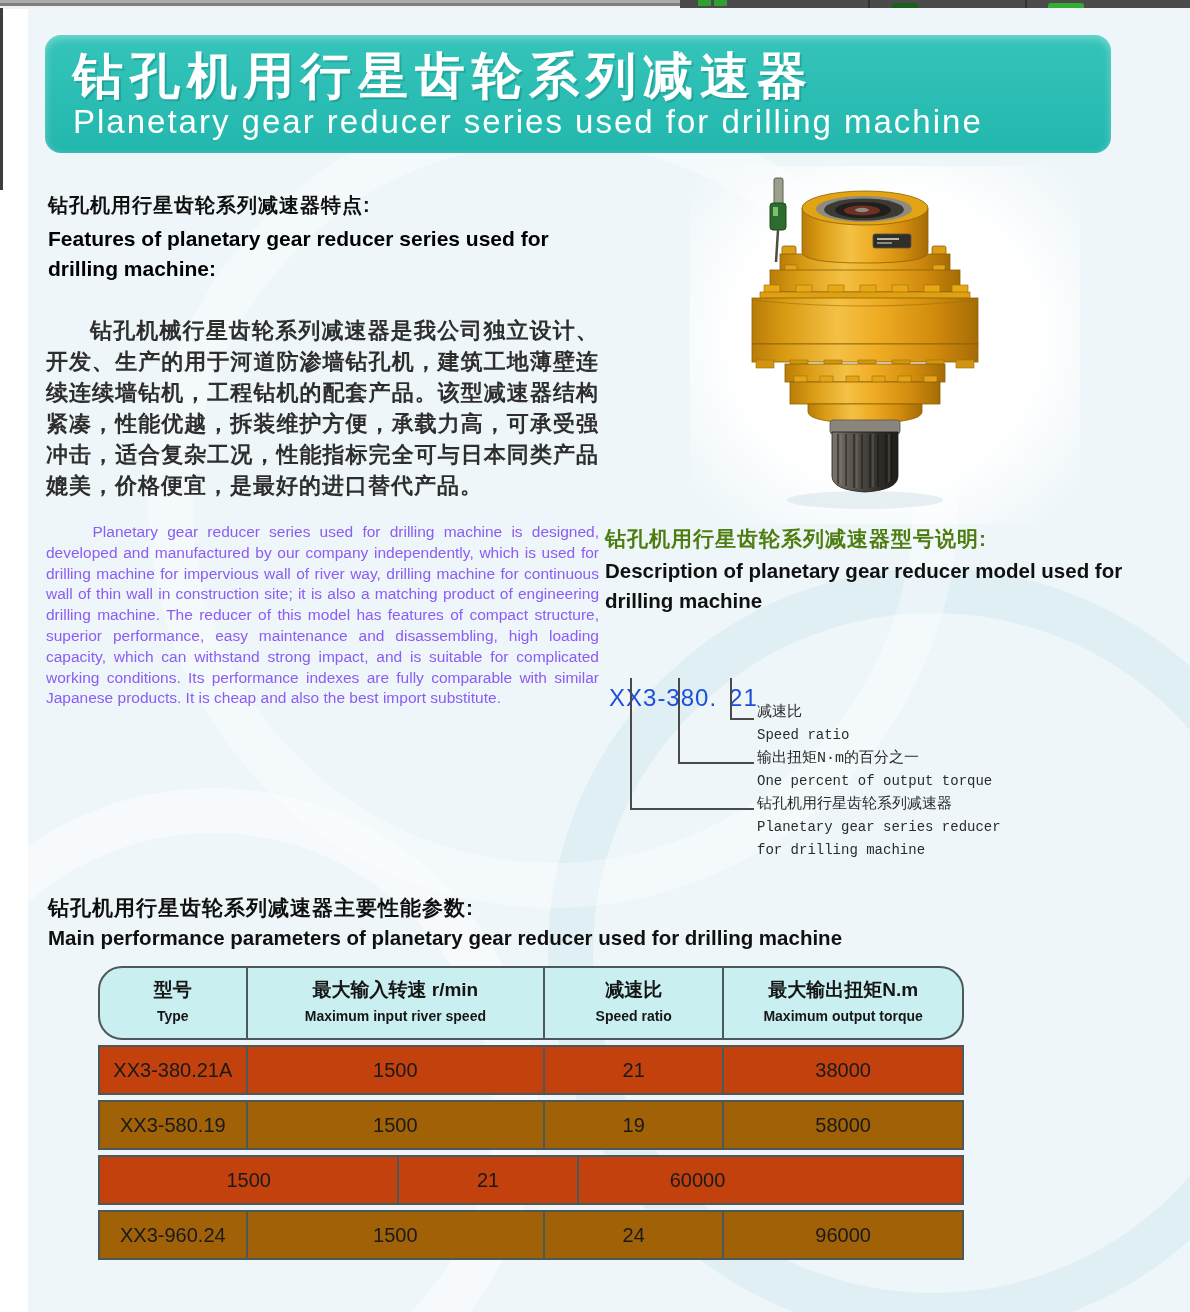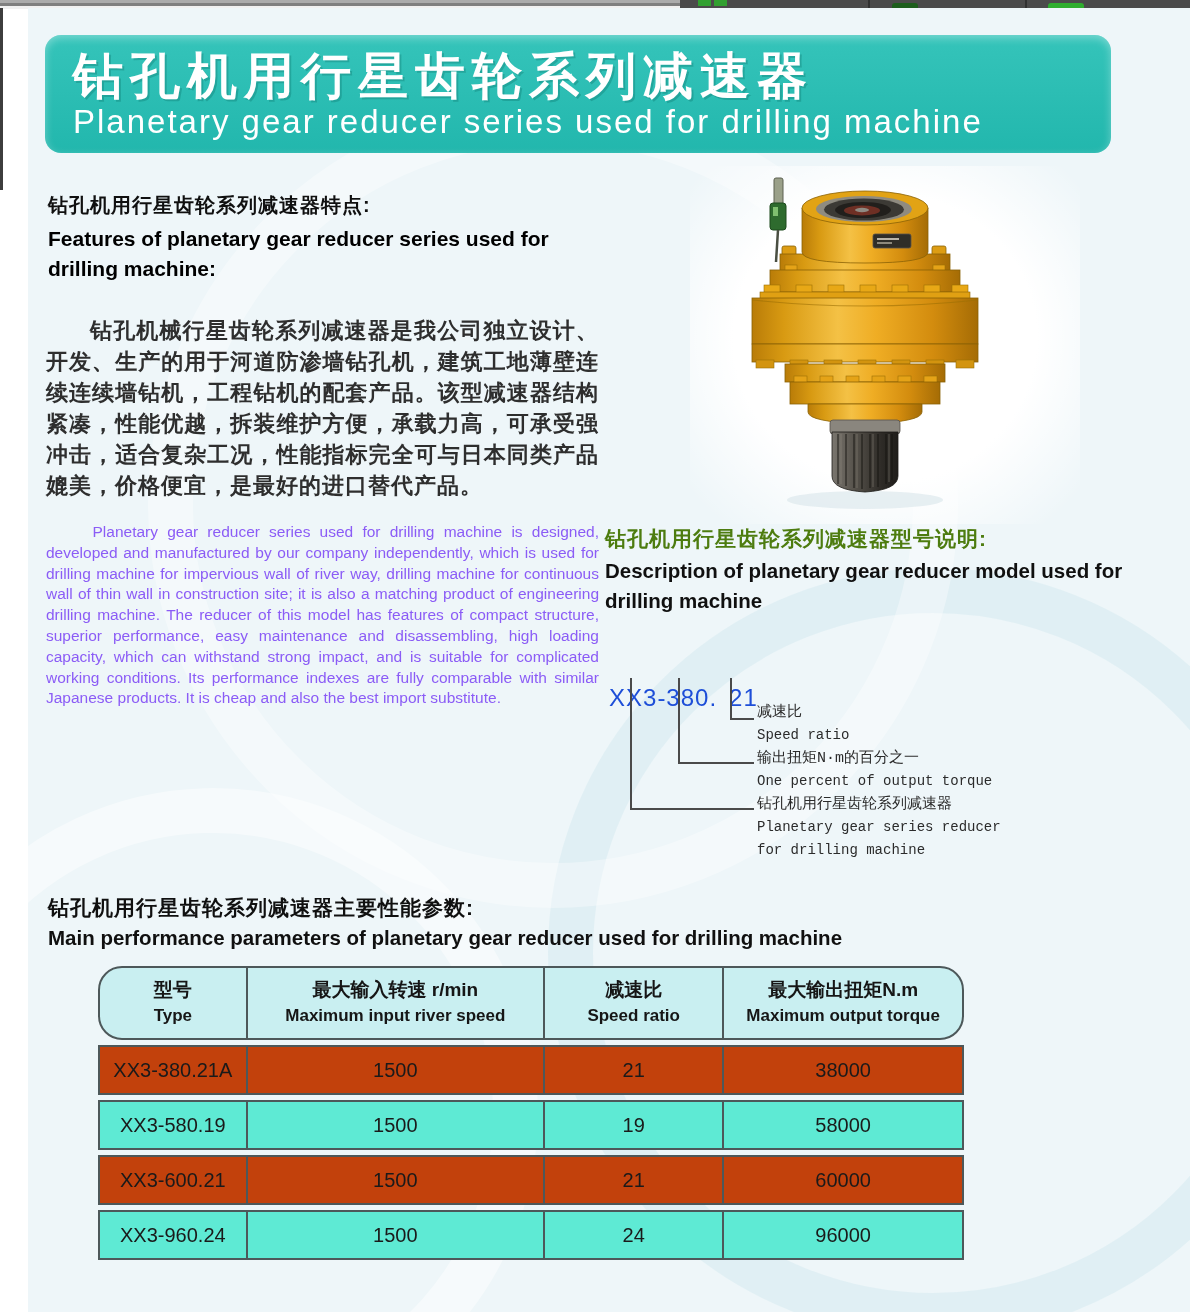--- a/index.html
+++ b/index.html
@@ -64,27 +64,27 @@
   .callouts .zh{font-size:15px;}
   .callouts .en{font-size:14px;}
 
   
   .param-h-zh{position:absolute;left:48px;top:894px;font-size:21px;font-weight:700;color:#101010;letter-spacing:1px;}
   .param-h-en{position:absolute;left:48px;top:926px;font-size:20.5px;font-weight:700;color:#101010;}
   .ptable{position:absolute;left:98px;top:966px;width:866px;}
   .trow{display:flex;border:2px solid #4d585a;margin-bottom:5px;background:#c2410c;}
   .trow.head{height:70px;background:#c9eff1;border-radius:24px;}
   .trow.body{height:46px;}
-  .trow.row-yellow{background:#5eead4;}
+  .trow.row-yellow{background:#a16207;}
   .tcell{display:flex;flex-direction:column;align-items:center;justify-content:center;
     box-sizing:border-box;border-left:2px solid #4d585a;}
   .tcell:first-child{border-left:none;}
   .cw1{width:16.9%;} .cw2{width:34.5%;} .cw3{width:20.8%;} .cw4{width:27.8%;}
   .th-zh{font-size:19px;font-weight:650;color:#161616;line-height:26px;}
-  .th-en{font-size:17px;font-weight:650;color:#161616;line-height:26px;}
+  .th-en{font-size:14px;font-weight:650;color:#161616;line-height:26px;}
   .td{font-size:20px;color:#1a1a1a;}
 </style>
 </head>
 <body>
 
 <div id="page">
 
   <div class="top-strip"></div>
   <div class="taskbar">
     <span class="tb-sq sq1"></span>
@@ -277,23 +277,20 @@
           <div class="td">1500</div>
         </div>
       <div class="tcell cw3">
           <div class="td">19</div>
         </div>
       <div class="tcell cw4">
           <div class="td">58000</div>
         </div>
     </div>
     <div class="trow body row-light">
-      <div class="tcell cw1">
-          <div class="td">XX3-600.21</div>
-        </div>
       <div class="tcell cw2">
           <div class="td">1500</div>
         </div>
       <div class="tcell cw3">
           <div class="td">21</div>
         </div>
       <div class="tcell cw4">
           <div class="td">60000</div>
         </div>
     </div>

